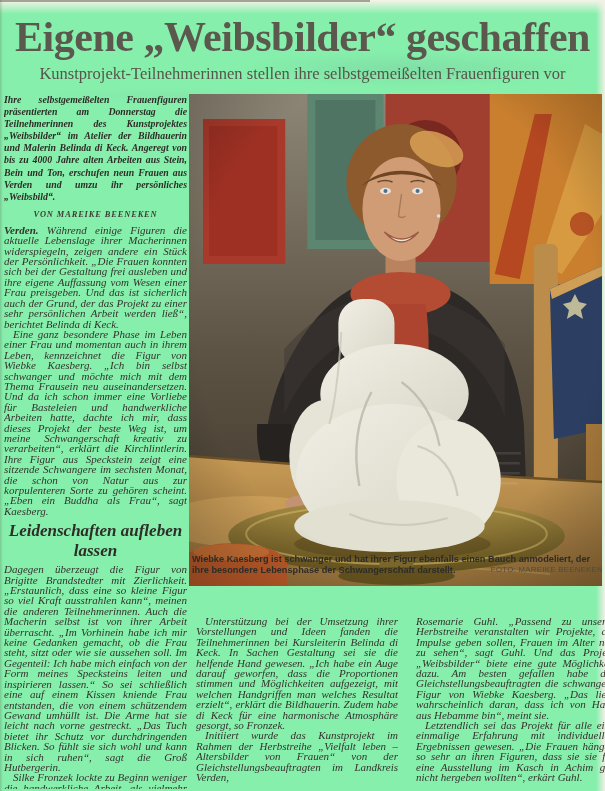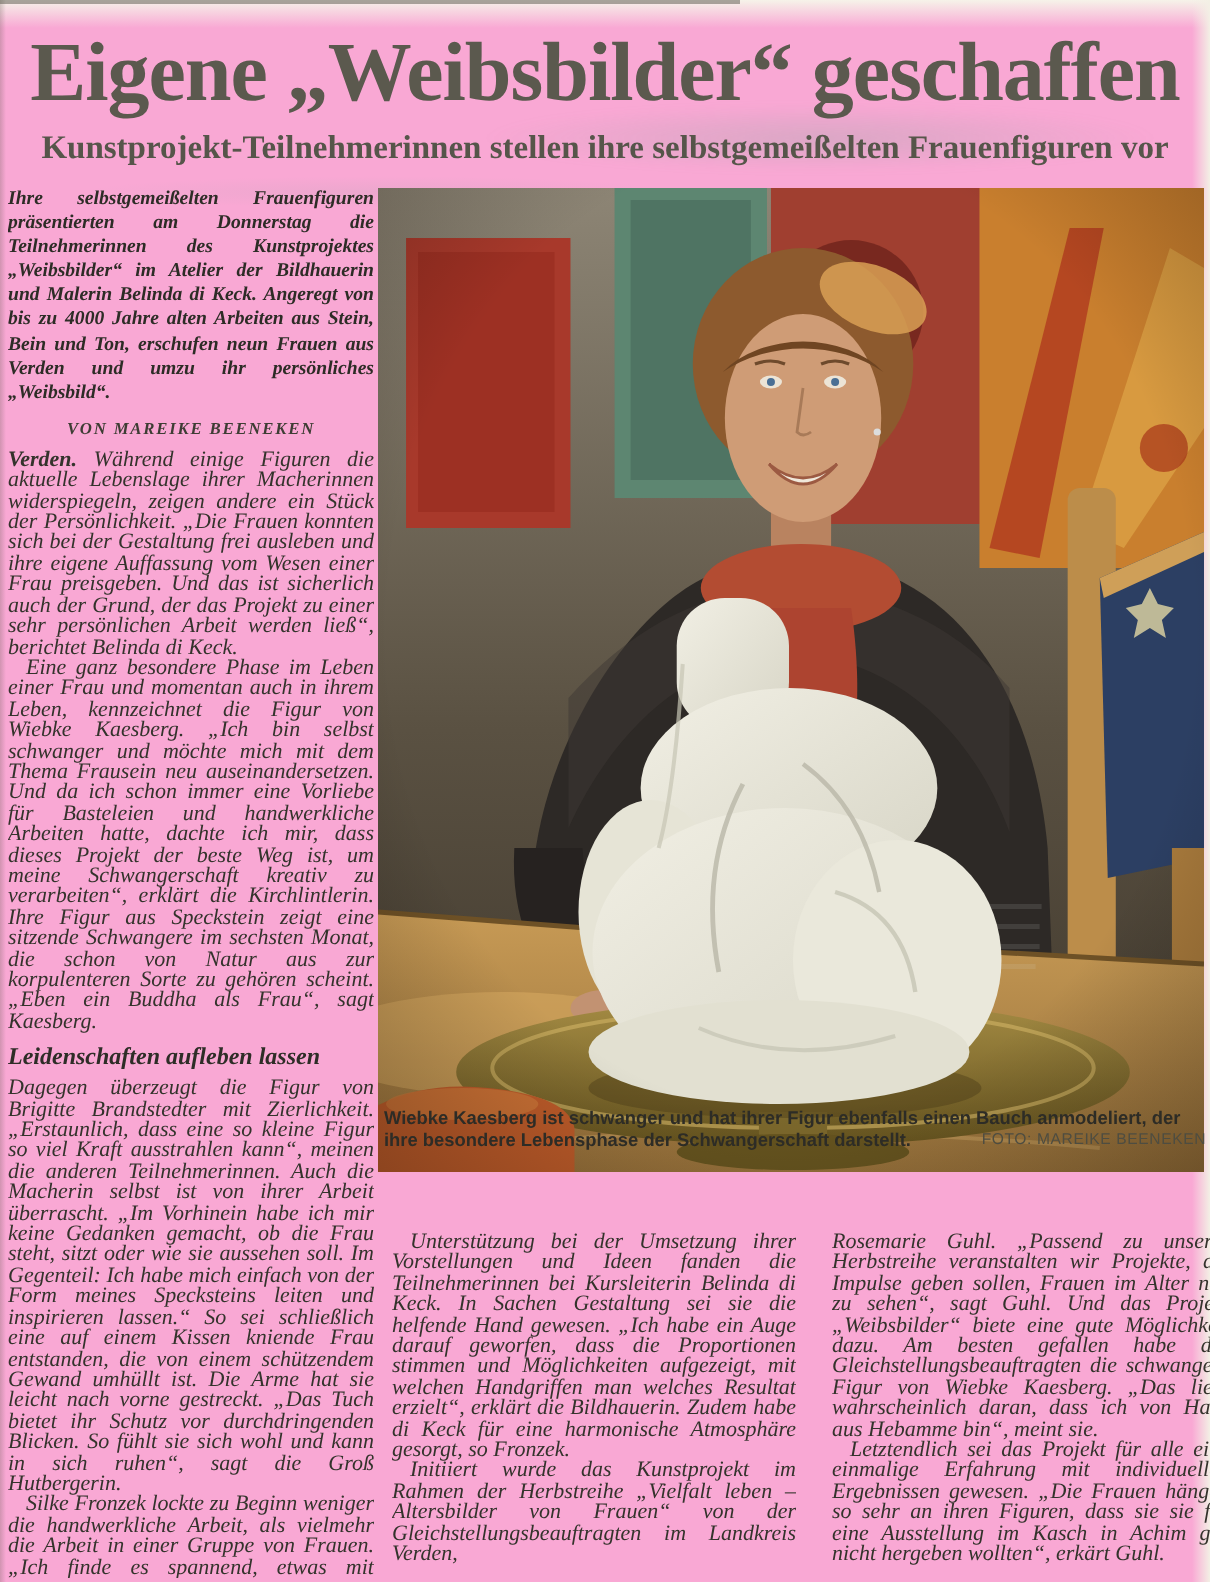--- a/index.html
+++ b/index.html
@@ -1,18 +1,18 @@
 <!DOCTYPE html>
 <html lang="de"><head>
 <meta charset="utf-8">
 <style>
   html,body { margin:0; padding:0; }
   .page {
     position:relative; width:605px; height:791px;
-    background:#f9a8d4; overflow:hidden;
+    background:#86efac; overflow:hidden;
     font-family:"Liberation Serif", serif;
     color:#34332c;
   }
   .edge-top { position:absolute; top:0; left:0; width:100%; height:14px;
     background:linear-gradient(#f6f3e9, rgba(246,243,233,0)); }
   .edge-topline { position:absolute; top:0; left:0; width:370px; height:2px;
     background:#57534a; opacity:.5; }
   .edge-right { position:absolute; top:0; right:0; width:9px; height:100%;
     background:linear-gradient(to left, #f3f0e5, rgba(243,240,229,0)); }
   .edge-left { position:absolute; top:0; left:0; width:3px; height:100%;
@@ -23,35 +23,35 @@
   .ghost2 { position:absolute; top:88px; left:40px; width:300px; height:16px;
     background:radial-gradient(ellipse at center, rgba(120,160,150,.10), rgba(120,160,150,0) 70%); }
 
   h1.headline {
     position:absolute; top:13px; left:0; width:100%; margin:0;
     text-align:center; font-size:42px; font-weight:700; letter-spacing:-0.5px;
     color:#5b594e; white-space:nowrap;
   }
   h2.subheadline {
     position:absolute; top:64px; left:0; width:100%; margin:0;
-    text-align:center; font-size:16.5px; font-weight:700; color:#56554a;
+    text-align:center; font-size:16.5px; font-weight:400; color:#56554a;
   }
 
   .col { text-align:justify; hyphens:auto;font-style:italic; -webkit-hyphens:auto; }
   .col-left  { position:absolute; left:4px;  top:94px;  width:183px; height:695px; overflow:hidden; }
   .col-mid   { position:absolute; left:196px; top:616px; width:202px; height:174px; overflow:hidden; }
   .col-right { position:absolute; left:404px; top:616px; width:199px; height:174px; overflow:hidden;margin-left:12px; }
 
   .lead { margin:0; font-weight:700; font-size:9.8px; line-height:12.1px; color:#2d2c26; }
   .byline { margin:7px 0 6px; text-align:center; font-size:8.4px; font-weight:700;
     letter-spacing:0.9px; color:#3e3d34; }
   p.body { margin:0; font-size:11px; line-height:10.4px; color:#34332c; }
   p.indent { text-indent:9px; }
   .bold-lead { font-weight:700; }
-  h3.crosshead { margin:5px 0 3px; text-align:left; font-size:12px;
+  h3.crosshead { margin:5px 0 3px; text-align:center; font-size:17px;
     font-weight:700; color:#2e2d27; }
 
   figure.photo { position:absolute; left:189px; top:94px; width:413px; height:492px; margin:0; }
   figure.photo svg { display:block; width:100%; height:100%; }
 
   .caption-wrap {
     position:absolute; left:192px; top:554px; width:411px; height:23px;
     font-family:"Liberation Sans", sans-serif; font-size:9.2px; font-weight:700;
     line-height:10.9px; color:#2d2c26;
   }

